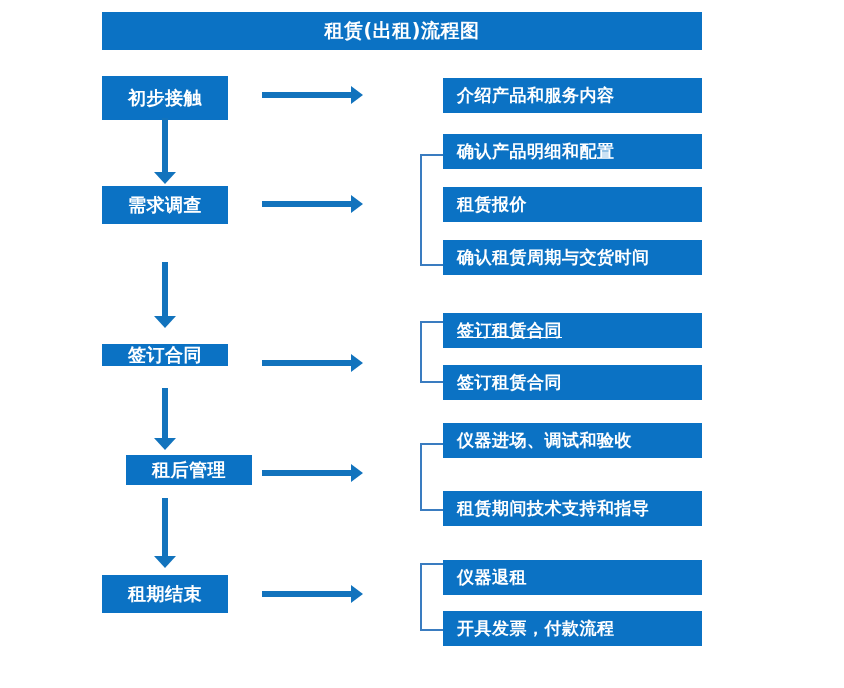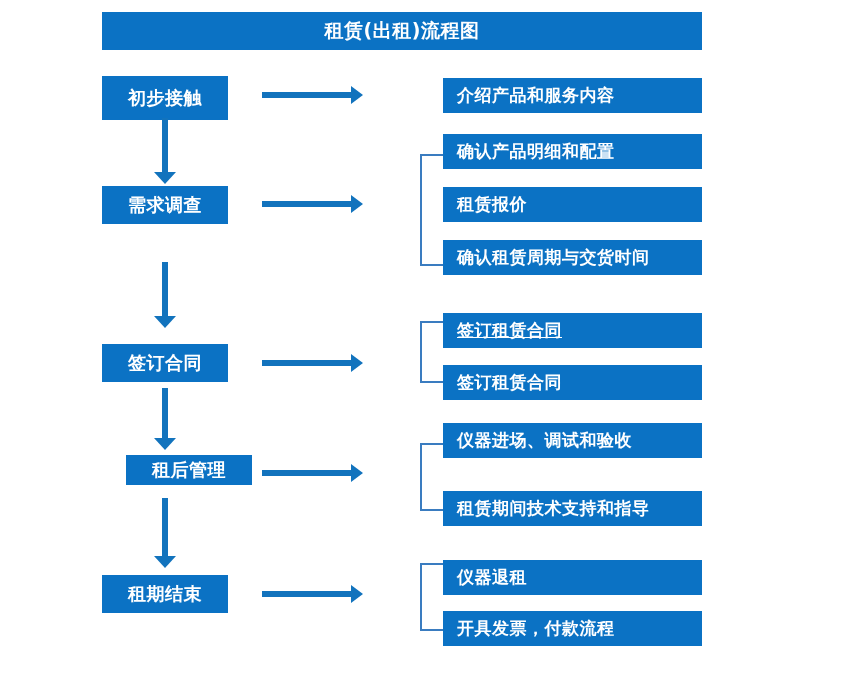--- a/index.html
+++ b/index.html
@@ -118,21 +118,21 @@
 <body>
 
 <div id="canvas">
 
   <div class="title-bar">租赁(出租)流程图</div>
 
   <div class="stage-box" style="left:102px; top:76px; width:126px; height:44px;">初步接触</div>
 
   <div class="stage-box" style="left:102px; top:186px; width:126px; height:38px;">需求调查</div>
 
-  <div class="stage-box" style="left:102px; top:344px; width:126px; height:38px;">签订合同</div>
+  <div class="stage-box" style="left:102px; top:344px; width:126px; height:22px;">签订合同</div>
 
   <div class="stage-box" style="left:102px; top:455px; width:126px; height:30px;margin-left:24px;">租后管理</div>
 
   <div class="stage-box" style="left:102px; top:575px; width:126px; height:38px;">租期结束</div>
 
   <div class="v-arrow" style="left:154px; top:118px; height:66px;">
     <div class="shaft" style="height:54px;"></div>
     <div class="head" style="top:54px;"></div>
   </div>
 

